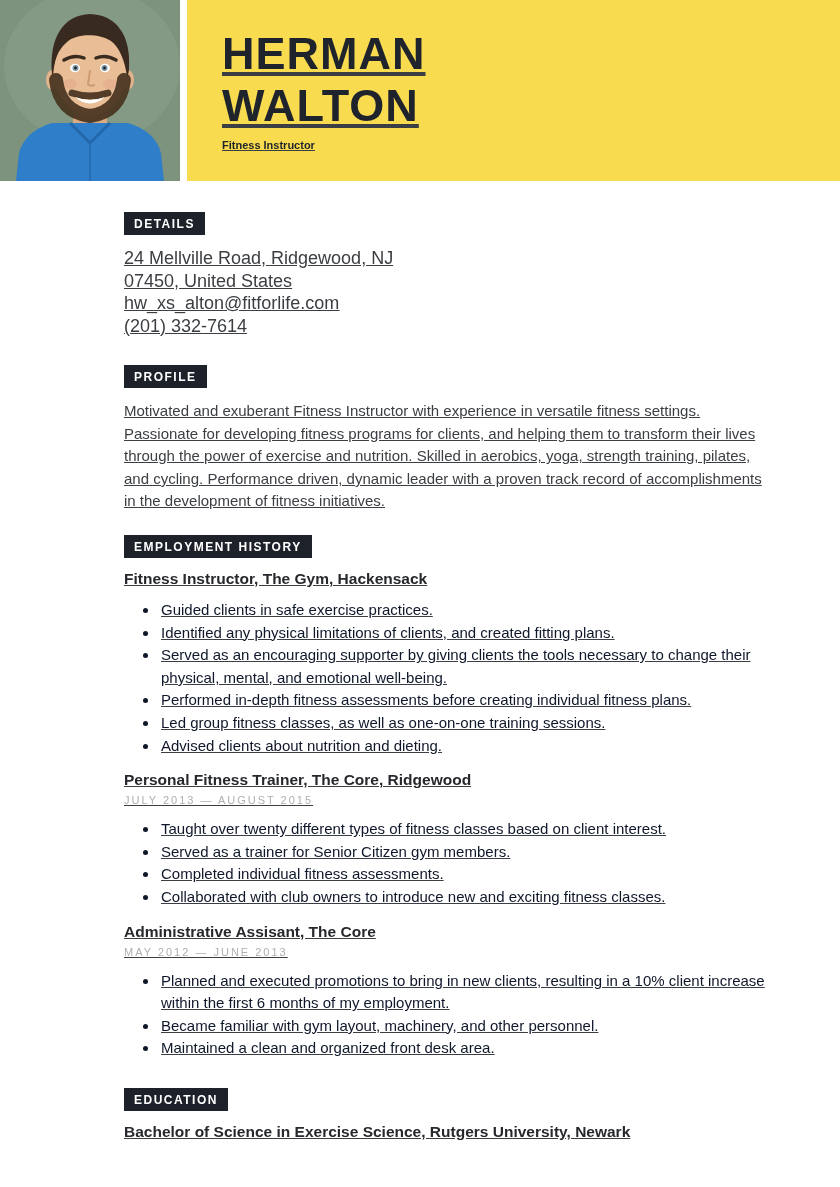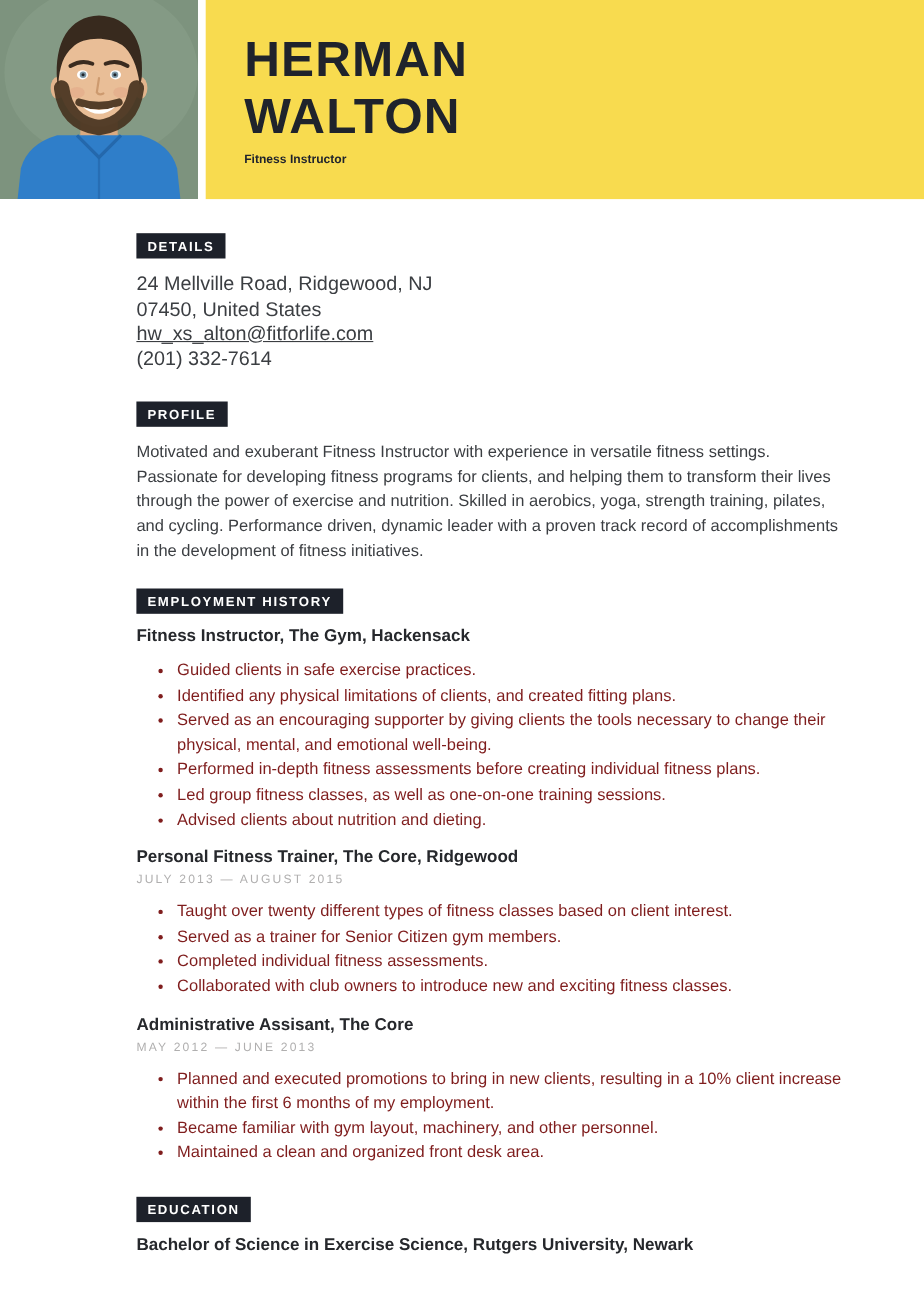--- a/index.html
+++ b/index.html
@@ -4,20 +4,21 @@
 <style>
   * { box-sizing: border-box; }
   html, body { margin: 0; padding: 0; background: #ffffff; }
   .page {
     width: 840px;
     height: 1187px;
     background: #ffffff;
     font-family: "Liberation Sans", "DejaVu Sans", sans-serif;
     color: #3b3e42;
     overflow: hidden;
+    text-decoration: underline;
   }
 
   
   .header { display: flex; height: 181px; }
   .photo {
     width: 180px;
     height: 181px;
     flex: none;
     margin-right: 7px;
     overflow: hidden;
@@ -98,21 +99,21 @@
     color: #B0AFAF;
   }
   ul.bullets {
     margin: 12px 0 0 0;
     padding: 0 0 0 35px;
     list-style: disc outside;
   }
   ul.bullets li {
     font-size: 15px;
     line-height: 22.6px;
-    color: #7f1d1d;
+    color: #0f172a;
     padding-left: 2px;
   }
 </style>
 </head>
 <body>
 
 <div class="page">
 
   <header class="header">
     <div class="photo">

